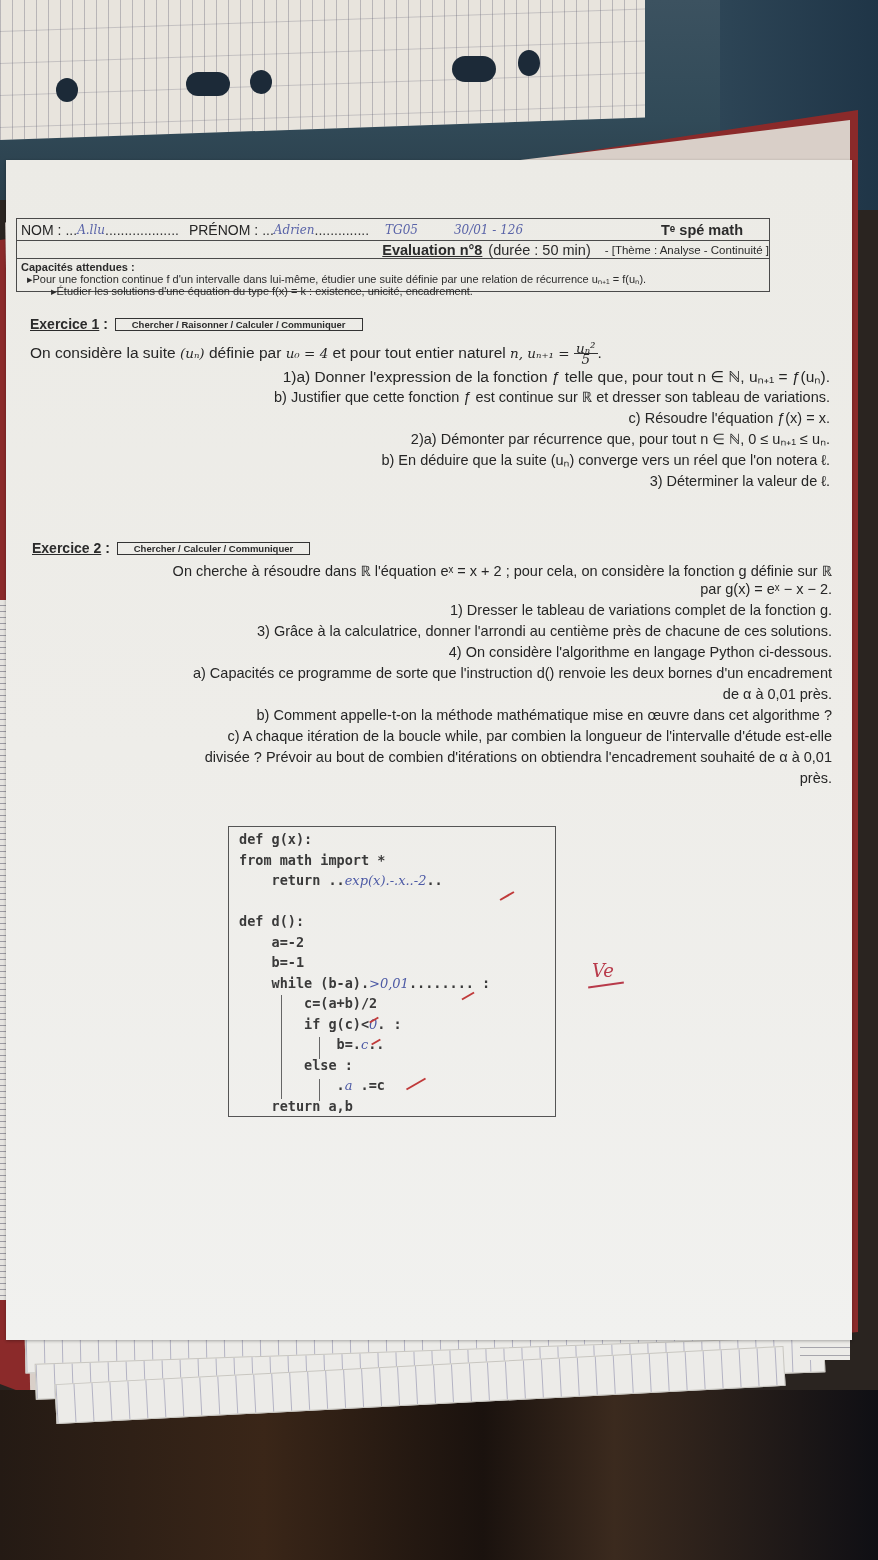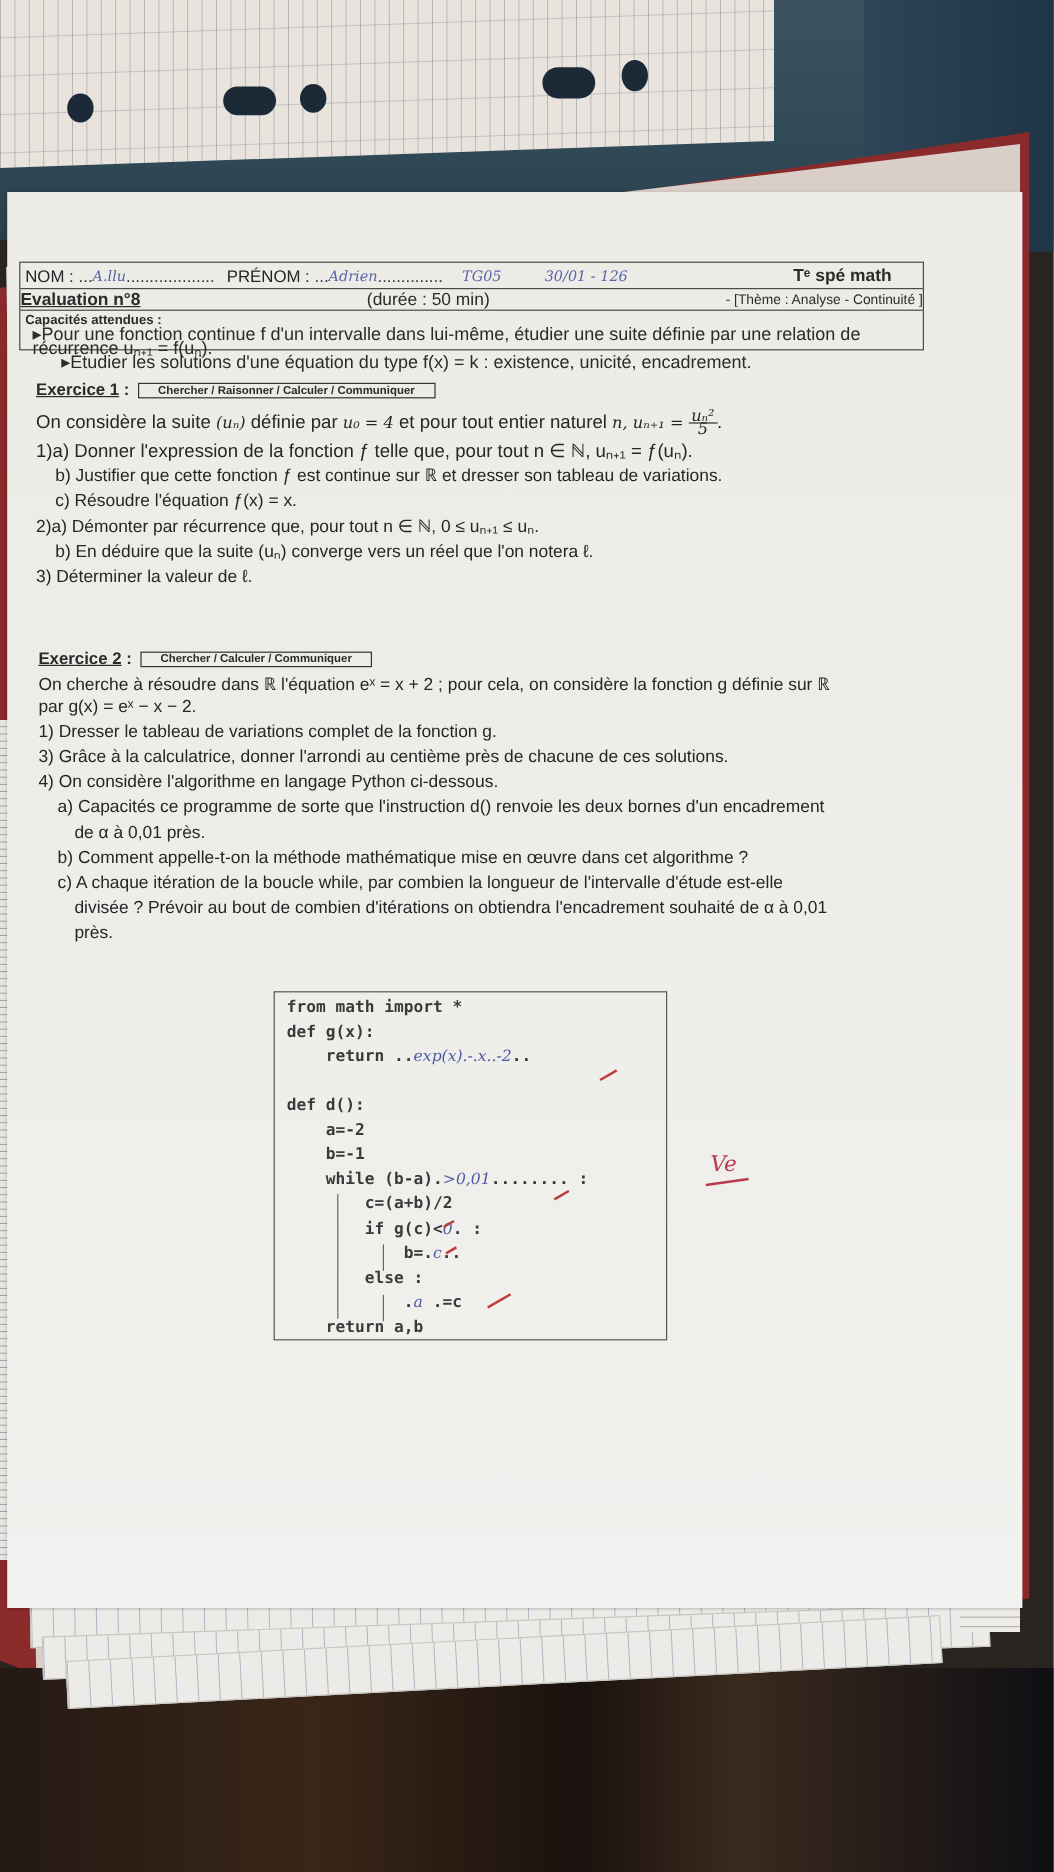--- a/index.html
+++ b/index.html
@@ -78,43 +78,43 @@
 
     
     .header-table {
       position: absolute; left: 10px; top: 58px; width: 754px;
       border: 1.5px solid #4a4a4a;
       font-size: 14px;
     }
     .hrow { display: flex; align-items: center; border-bottom: 1px solid #4a4a4a; }
     .hrow:last-child { border-bottom: none; flex-direction: column; }
     .hrow-1 { height: 22px; padding: 0 4px; }
-    .hrow-2 { height: 18px; justify-content: space-between; }
+    .hrow-2 { height: 18px; justify-content: flex-end; }
     .hrow-3 { height: 32px; align-items: flex-start; padding: 2px 4px; }
     .lbl { font-weight: normal; color: #262626; }
     .dots { letter-spacing: 0px; color: #333; }
     .hand-blue { font-family: "DejaVu Serif", serif; font-style: italic; color: #5a64a8; font-size: 12px; }
     .class-label { margin-left: auto; font-weight: bold; font-size: 14.5px; padding-right: 22px; }
     .eval-title { font-weight: bold; text-decoration: underline; font-size: 14.5px; }
     .eval-dur { font-size: 14.5px; margin-left: 6px; }
     .eval-theme { font-size: 11.5px; margin-left: 14px; }
     .cap-label { font-weight: bold; font-size: 11px; white-space: nowrap; }
-    .cap-list { font-size: 15px; line-height: 12px; margin-left: 6px; }
+    .cap-list { font-size: 11px; line-height: 12px; margin-left: 6px; }
     .cap-list div::before { content: "\25B8 "; }
 
     
     .ex-title {
       position: absolute; font-size: 14px; font-weight: bold;
     }
     .ex-title .ul { text-decoration: underline; }
     .skills-box {
       display: inline-block; font-size: 9.5px; font-weight: bold;
       border: 1px solid #333; padding: 0 16px; margin-left: 3px; vertical-align: 1px;
     }
-    .para { position: absolute; font-size: 14.5px; line-height: 21px; color: #262626; }
+    .para { position: absolute; font-size: 14.5px; line-height: 21px; color: #262626; text-align: right; }
     .math { font-family: "DejaVu Serif", serif; font-style: italic; font-size: 13.5px; }
     .frac { display: inline-flex; flex-direction: column; align-items: center; vertical-align: middle; font-size: 10px; line-height: 10px; }
     .frac .num { border-bottom: 1px solid #333; padding: 0 2px; }
     .indent1 { padding-left: 16px; }
     .indent2 { padding-left: 30px; }
 
     
     .code-box {
       position: absolute; left: 222px; top: 666px; width: 328px; height: 291px;
       border: 1.5px solid #555;
@@ -218,22 +218,22 @@
     <div>4) On considère l'algorithme en langage Python ci-dessous.</div>
     <div class="indent1">a) Capacités ce programme de sorte que l'instruction d() renvoie les deux bornes d'un encadrement</div>
     <div class="indent2">de α à 0,01 près.</div>
     <div class="indent1">b) Comment appelle-t-on la méthode mathématique mise en œuvre dans cet algorithme ?</div>
     <div class="indent1">c) A chaque itération de la boucle while, par combien la longueur de l'intervalle d'étude est-elle</div>
     <div class="indent2">divisée ? Prévoir au bout de combien d'itérations on obtiendra l'encadrement souhaité de α à 0,01</div>
     <div class="indent2">près.</div>
   </div>
 
   <div class="code-box">
+    <div class="code-line">def g(x):</div>
     <div class="code-line">from math import *</div>
-    <div class="code-line">def g(x):</div>
     <div class="code-line"><span>    return ..</span><span class="fill">exp(x).-.x..-2</span><span>..</span></div>
     <div class="code-blank"></div>
     <div class="code-line">def d():</div>
     <div class="code-line">    a=-2</div>
     <div class="code-line">    b=-1</div>
     <div class="code-line"><span>    while (b-a).</span><span class="fill">&gt;0,01</span><span>........ :</span></div>
     <div class="code-line">        c=(a+b)/2</div>
     <div class="code-line"><span>        if g(c)&lt;</span><span class="fill">0</span><span>. :</span></div>
     <div class="code-line"><span>            b=.</span><span class="fill">c</span><span>..</span></div>
     <div class="code-line">        else :</div>

